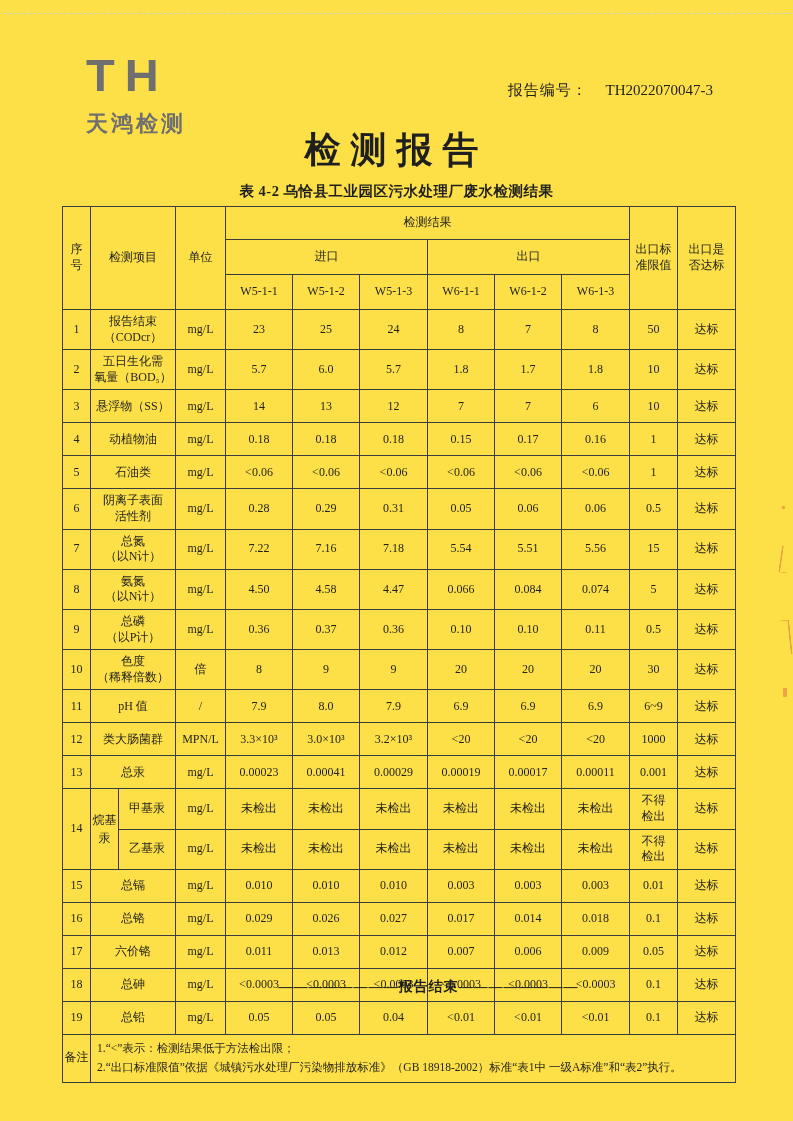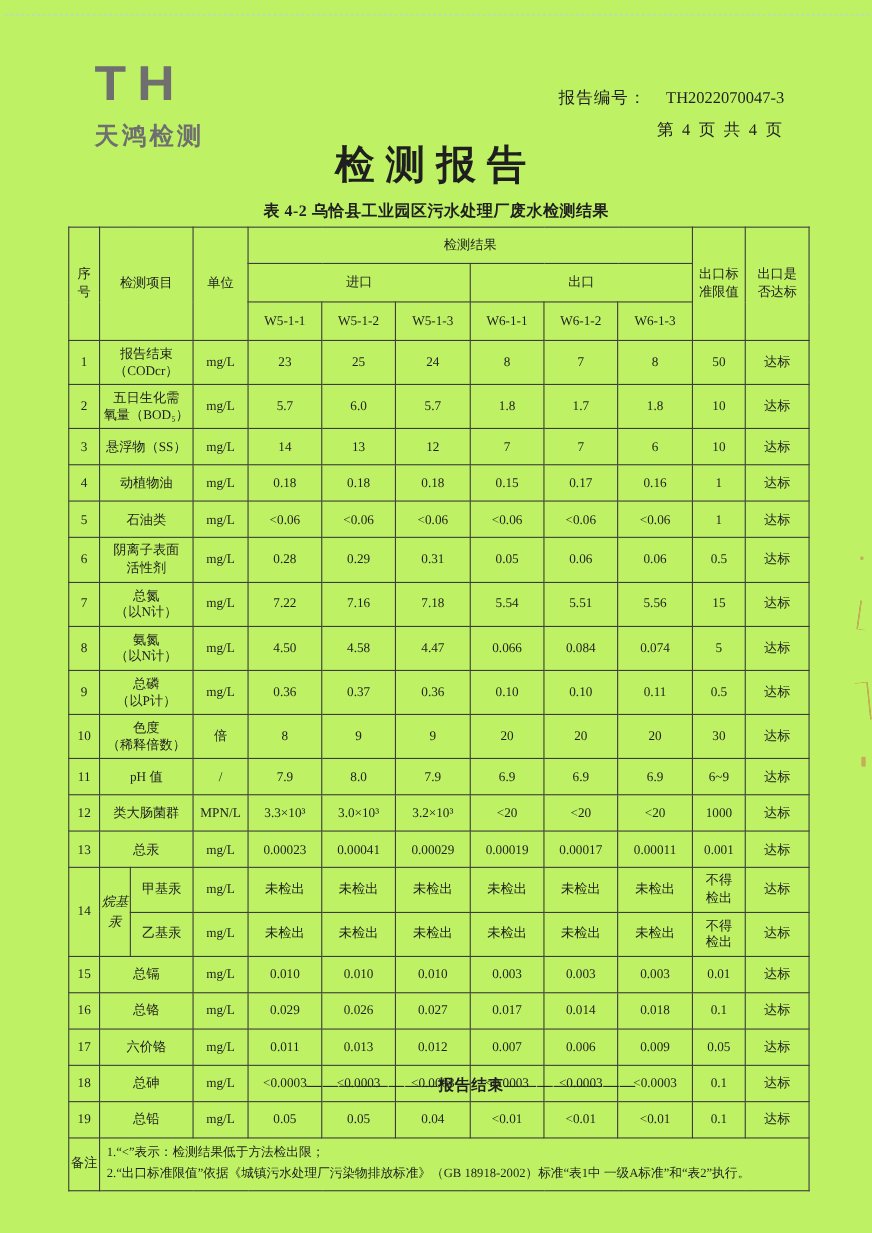--- a/index.html
+++ b/index.html
@@ -1,18 +1,18 @@
 <!DOCTYPE html>
 <html><head>
 <meta charset="utf-8">
 <style>
   html,body{margin:0;padding:0;background:#e9e9e9;}
   .page{
     position:relative;width:793px;height:1121px;margin:0 auto;
-    background:#bef264;overflow:hidden;
+    background:#fde047;overflow:hidden;
     font-family:"Liberation Serif","DejaVu Serif",serif;color:#1f1f1f;
   }
   .scan-line-top{position:absolute;top:13px;left:4px;right:2px;border-top:1px dashed #b7cfe6;opacity:.75;}
 
   
   .logo{position:absolute;left:86px;top:52px;color:#6f6f6f;font-family:"Liberation Sans","DejaVu Sans",sans-serif;}
   .logo-th{font-size:47px;font-weight:900;letter-spacing:10px;line-height:1;transform:scaleY(.95);display:block;}
   .logo-sub{display:block;font-size:22px;font-weight:800;letter-spacing:3px;margin-top:10px;color:#6f6f6f;}
   .report-meta{position:absolute;right:80px;top:76px;text-align:left;font-size:15px;line-height:1.9;}
   .report-no-line{white-space:nowrap;}
@@ -34,21 +34,21 @@
   table.results th,table.results td{
     border:1px solid #3c3c3c;text-align:center;vertical-align:middle;
     padding:4px 1px;font-weight:normal;overflow:hidden;
   }
   table.results th{white-space:pre-line;padding:3px 2px;}
   .c-item,.c-limit{white-space:pre-line;}
   .h-result{height:26px;}
   .h-io{height:28px;}
   .h-sample{height:28px;font-family:"Liberation Serif","DejaVu Serif",serif;}
   tbody td{height:24px;}
-  .c-group{line-height:1.5;letter-spacing:0;font-style:italic;}
+  .c-group{line-height:1.5;letter-spacing:0;}
   .notes-label{width:26px;}
   .notes-cell{text-align:left !important;font-size:11.5px;padding:4px 6px !important;line-height:1.7;}
   .notes-cell div{white-space:nowrap;}
 
   .doc-footer{position:absolute;top:978px;left:0;width:100%;text-align:center;
     font-size:14px;font-weight:700;letter-spacing:1px;padding-left:32px;}
 
   
   .red-mark{position:absolute;background:#cc4a44;opacity:.4;border-radius:1px;}
   .rm1{right:8px;top:506px;width:3px;height:3px;}
@@ -66,21 +66,20 @@
   <div class="logo">
     <span class="logo-th">TH</span>
     <span class="logo-sub">天鸿检测</span>
   </div>
 
   <div class="report-meta">
     <div class="report-no-line">
       <span class="report-no-label">报告编号：</span>
       <span class="report-no">TH2022070047-3</span>
     </div>
-    <div class="page-info">第 4 页 共 4 页</div>
   </div>
 
   <div class="doc-title">检测报告</div>
   <div class="table-title">表 4-2 乌恰县工业园区污水处理厂废水检测结果</div>
 
   <table class="results">
     <colgroup>
       <col style="width:28px">
         <col style="width:28px">
         <col style="width:57px">

